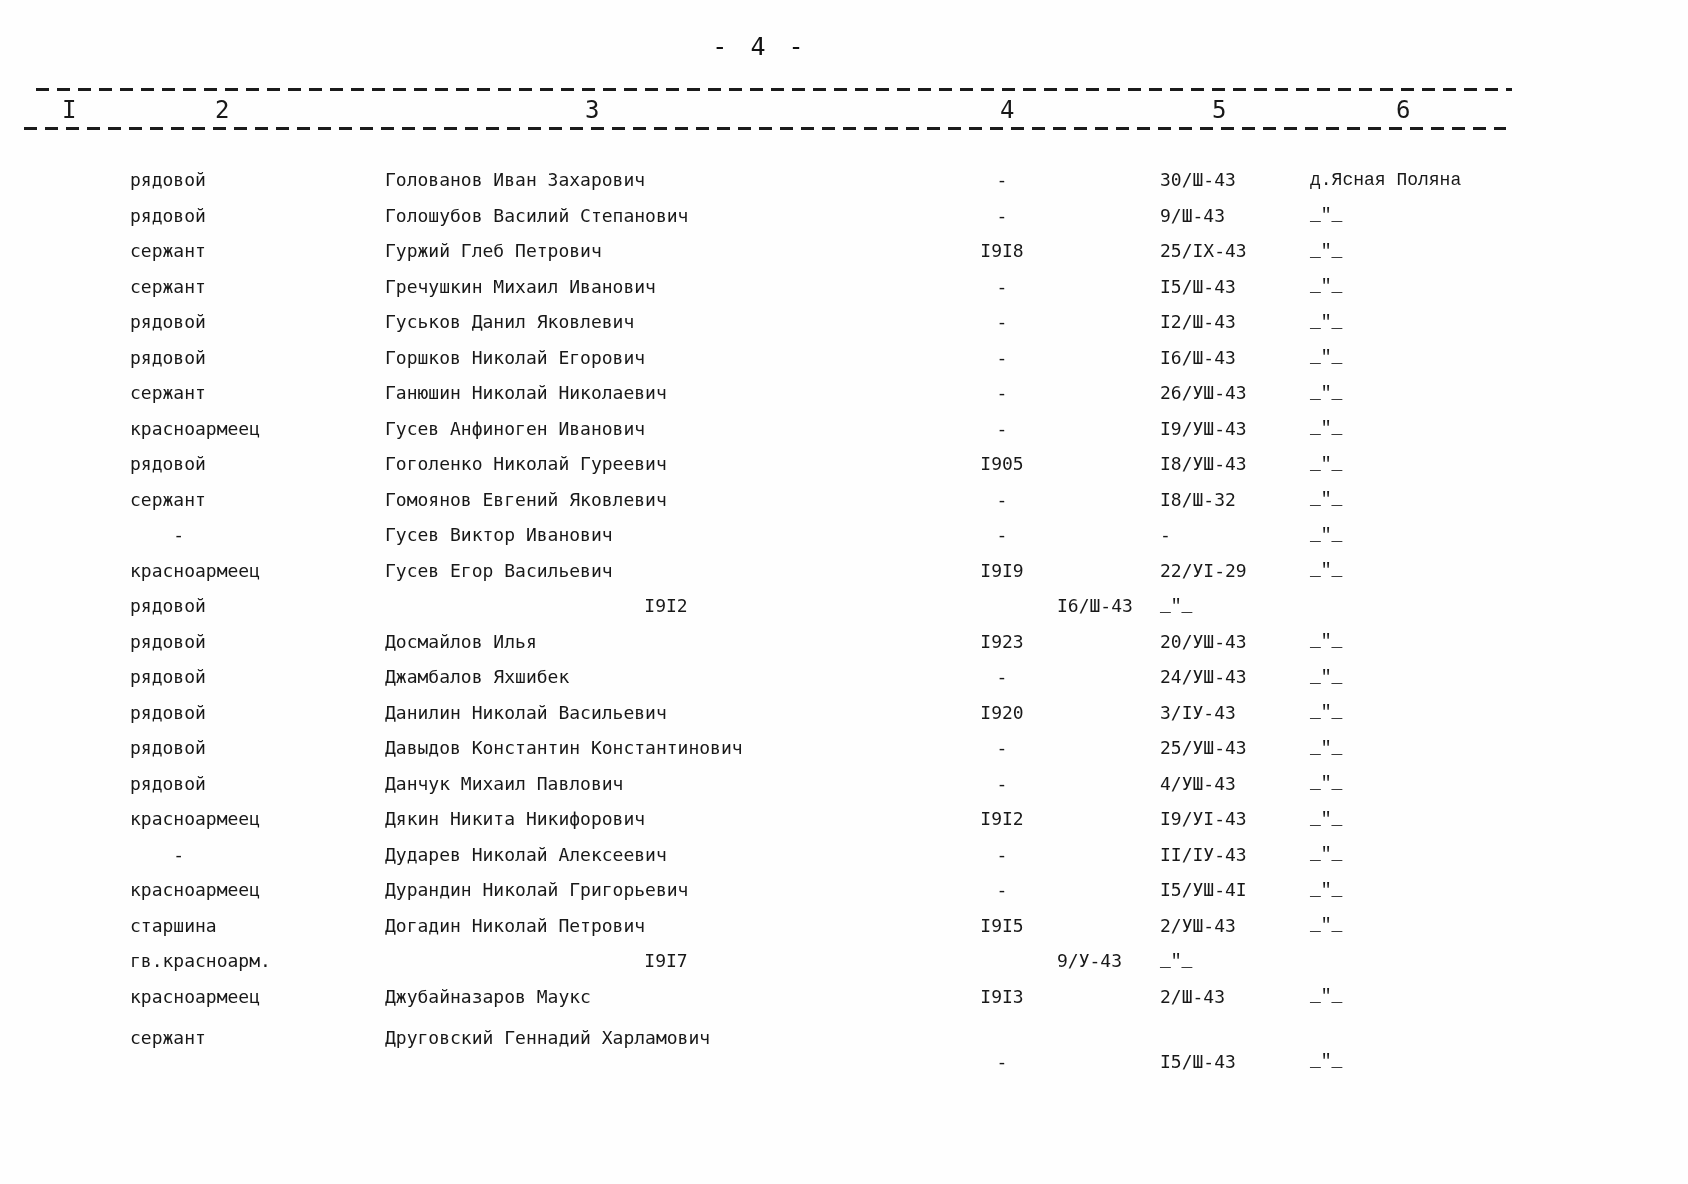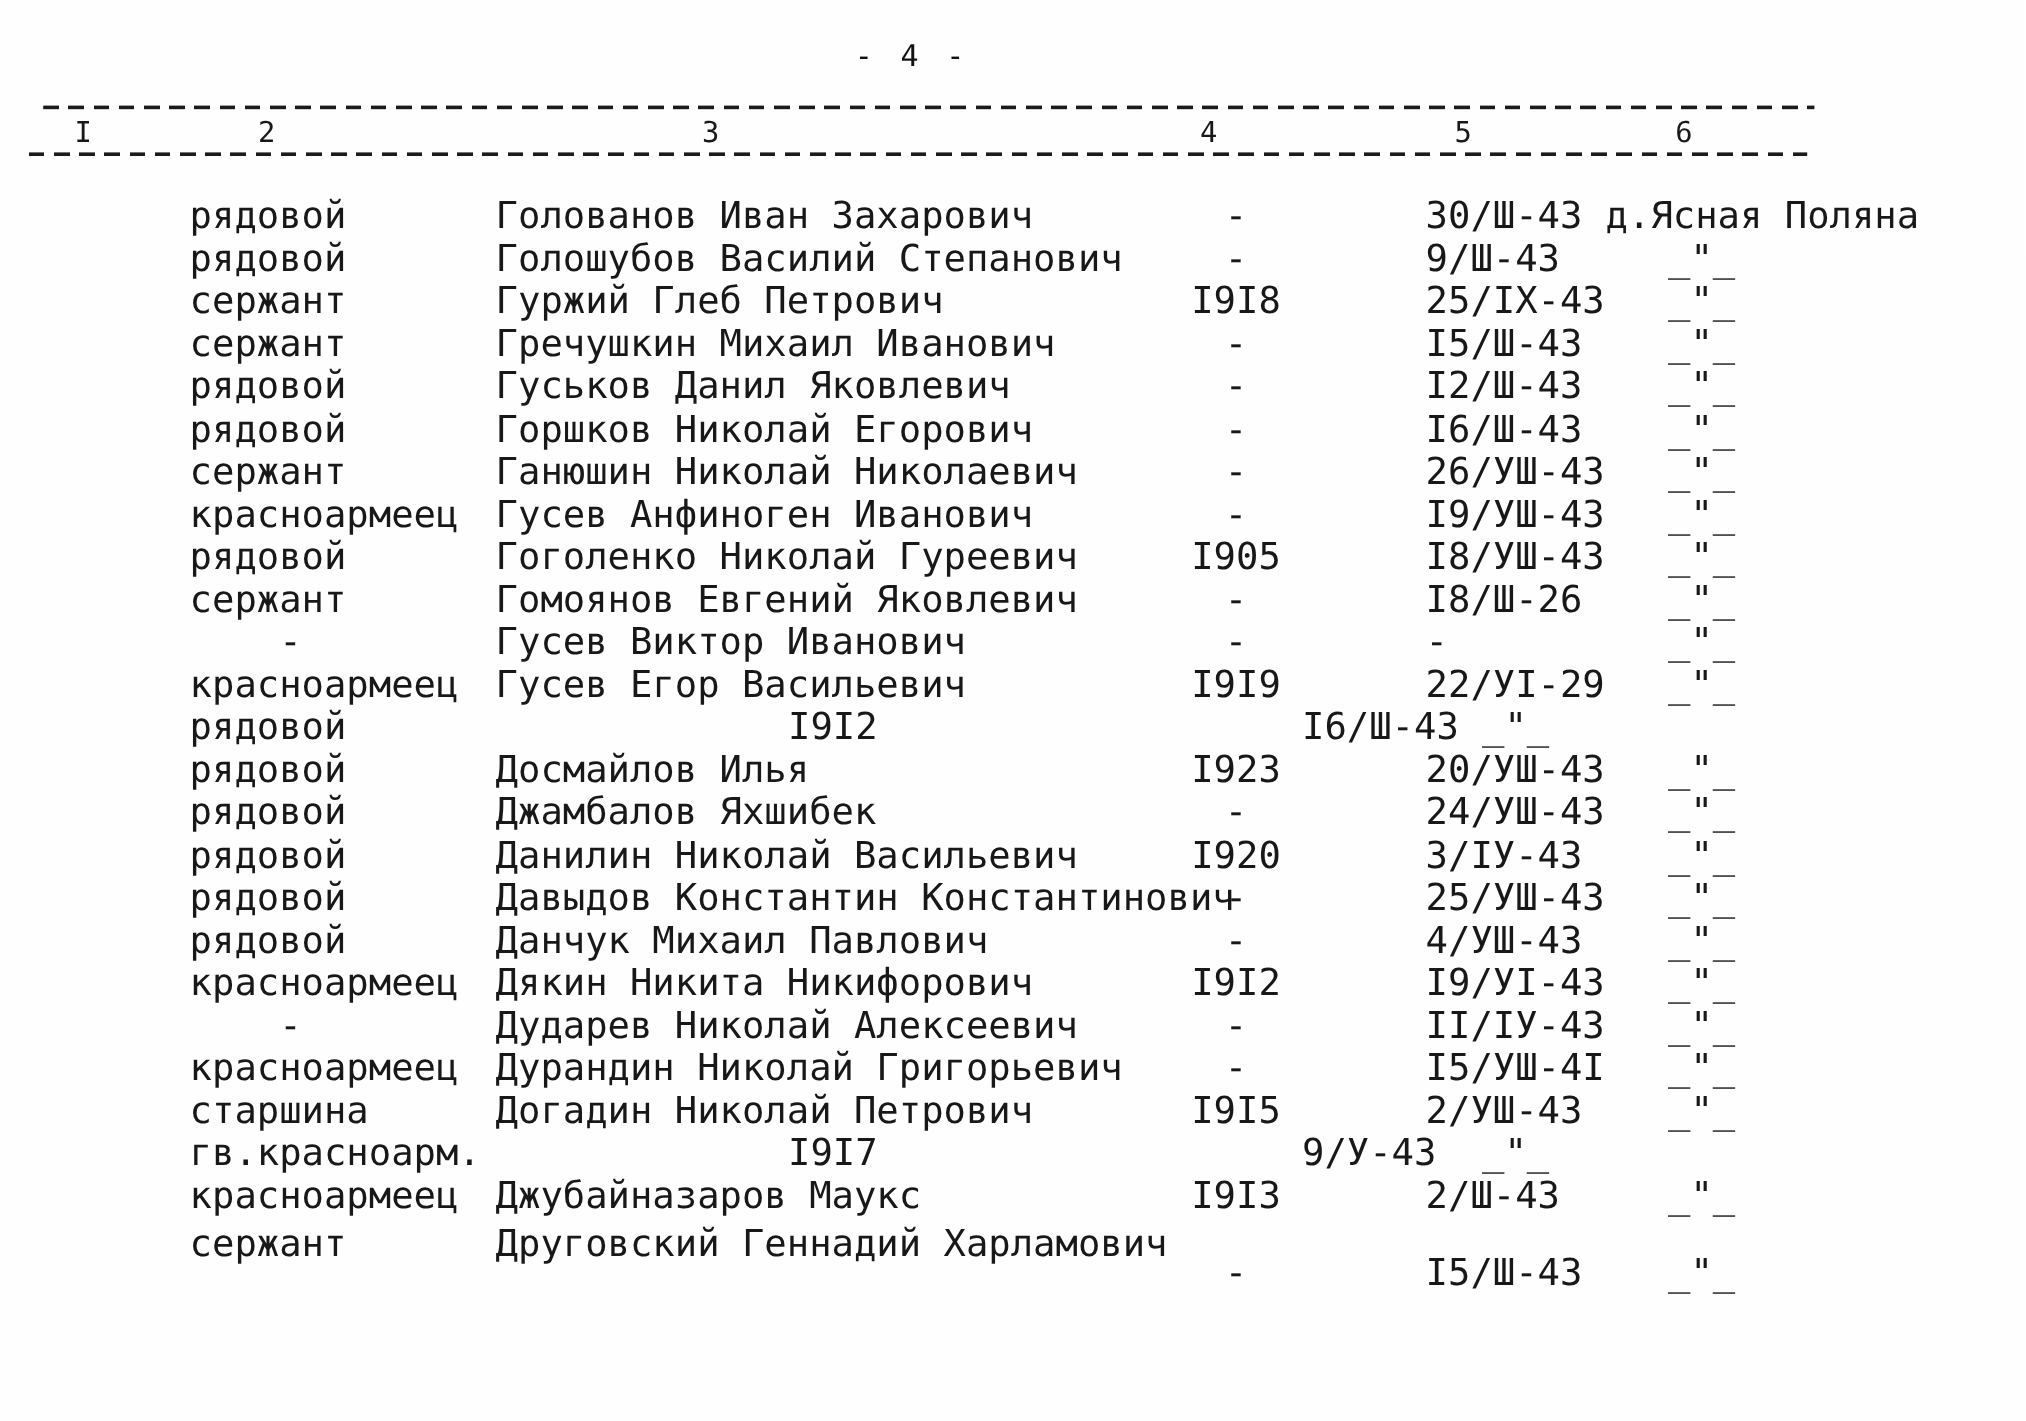--- a/index.html
+++ b/index.html
@@ -29,28 +29,27 @@
   .ch-3{left:585px;}
   .ch-4{left:1000px;}
   .ch-5{left:1212px;}
   .ch-6{left:1396px;}
   .rows{position:absolute;top:162px;left:0;width:1470px;}
   .row{
     display:grid;
     grid-template-columns:130px 255px 562px 110px 103px 150px 160px;
     height:35.5px;
     align-items:center;
-    font-size:31px;
+    font-size:18px;
     white-space:nowrap;
-    padding-left:28px;
   }
   .cell{overflow:visible;}
   .rank{white-space:pre;}
   .year{text-align:center;}
-  .place{text-align:center;}
+  .place{font-family:Liberation Mono, monospace;}
   
   .row:last-child{height:46px;}
   .row:last-child .year,
   .row:last-child .date,
   .row:last-child .place{position:relative;top:24px;}
 </style>
 </head>
 <body>
 
 <div class="page">
@@ -160,21 +159,21 @@
     <span class="cell date">I8/УШ-43</span>
     <span class="cell place">_"_</span>
   </div>
 
   <div class="row">
     <span class="cell spacer"></span>
     <span class="cell rank">сержант</span>
     <span class="cell name">Гомоянов Евгений Яковлевич</span>
     <span class="cell year">-</span>
     <span class="cell spacer2"></span>
-    <span class="cell date">I8/Ш-26</span>
+    <span class="cell date">I8/Ш-32</span>
     <span class="cell place">_"_</span>
   </div>
 
   <div class="row">
     <span class="cell spacer"></span>
     <span class="cell rank">    -</span>
     <span class="cell name">Гусев Виктор Иванович</span>
     <span class="cell year">-</span>
     <span class="cell spacer2"></span>
     <span class="cell date">-</span>

